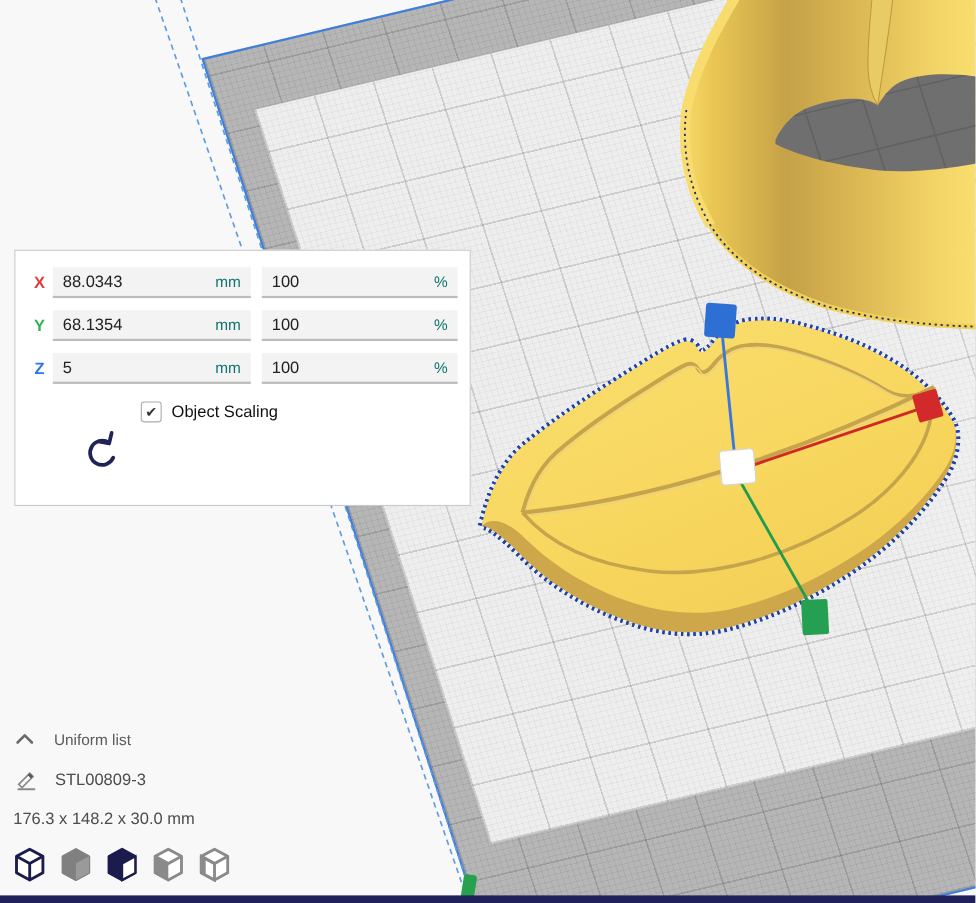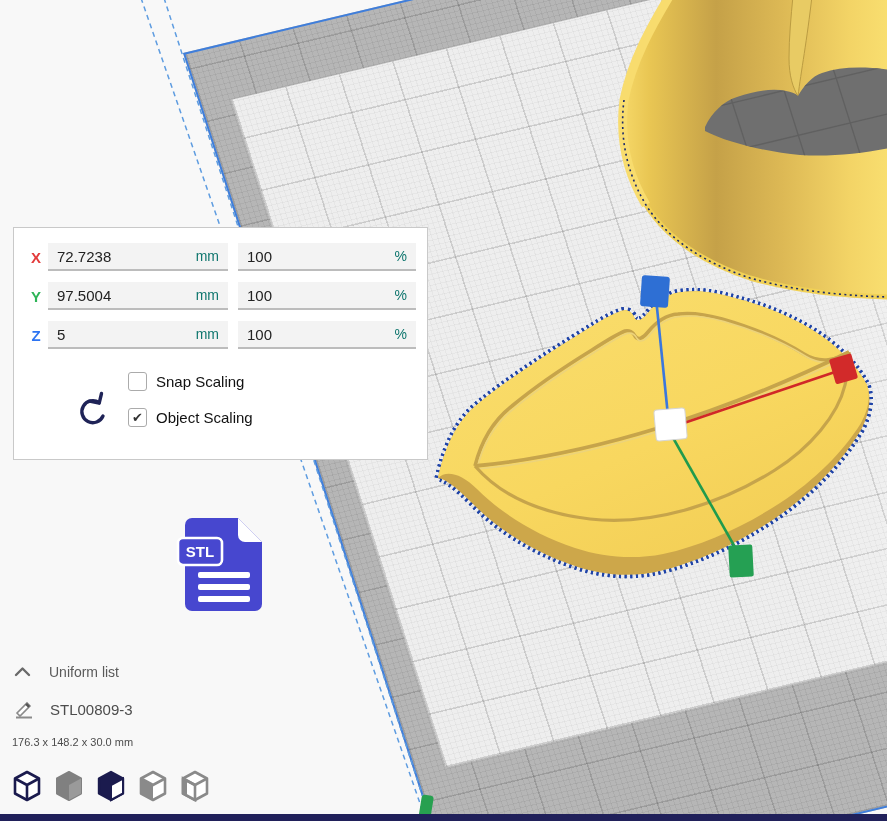--- a/index.html
+++ b/index.html
@@ -60,21 +60,21 @@
   .reset{position:absolute;left:56px;top:160px;width:44px;height:50px;border:none;background:transparent;cursor:pointer;padding:0;}
 
   
   .stl-icon{position:absolute;left:176px;top:514px;width:96px;height:100px;}
 
   
   .objlist-header{position:absolute;left:14px;top:664px;display:flex;align-items:center;cursor:pointer;}
   .objlist-header .txt{font-size:14px;color:#5a5a5a;margin-left:18px;}
   .objlist-item{position:absolute;left:14px;top:700px;display:flex;align-items:center;cursor:pointer;}
   .objlist-item .txt{font-size:15px;color:#4c4c4c;margin-left:16px;}
-  .objlist-dims{position:absolute;left:12px;top:736px;font-size:11px;color:#4c4c4c;}
+  .objlist-dims{position:absolute;left:12px;top:736px;font-size:15px;color:#4c4c4c;}
   .viewcubes{position:absolute;left:12px;top:770px;display:flex;gap:12px;}
   .viewcubes .vc{width:30px;height:32px;cursor:pointer;}
 
   .bottom-bar{position:absolute;left:0;right:0;bottom:0;height:7px;background:#20205a;}
 </style>
 </head>
 <body>
 
 <div class="app">
 
@@ -172,79 +172,64 @@
       <rect x="655" y="409" width="31" height="31" rx="3" fill="#ffffff" stroke="#d5d5d5" transform="rotate(-5 670 424)"></rect>
     </g>
 
     <rect x="420" y="795" width="12" height="26" rx="3" fill="#27a050" transform="rotate(9 426 808)"></rect>
   </svg>
 
   <div class="scale-panel">
     <div class="srow">
       <span class="axis x">X</span>
       <div class="field mm">
-        <span class="val">72.7238</span>
+        <span class="val">88.0343</span>
         <span class="unit">mm</span>
       </div>
       <div class="field pct">
         <span class="val">100</span>
         <span class="unit">%</span>
       </div>
     </div>
     <div class="srow">
       <span class="axis y">Y</span>
       <div class="field mm">
-        <span class="val">97.5004</span>
+        <span class="val">68.1354</span>
         <span class="unit">mm</span>
       </div>
       <div class="field pct">
         <span class="val">100</span>
         <span class="unit">%</span>
       </div>
     </div>
     <div class="srow">
       <span class="axis z">Z</span>
       <div class="field mm">
         <span class="val">5</span>
         <span class="unit">mm</span>
       </div>
       <div class="field pct">
         <span class="val">100</span>
         <span class="unit">%</span>
       </div>
     </div>
 
-    <div class="cbrow first">
-      <span class="checkbox"></span>
-      <span class="cblabel">Snap Scaling</span>
-    </div>
     <div class="cbrow">
       <span class="checkbox">✔</span>
       <span class="cblabel">Object Scaling</span>
     </div>
 
     <button class="reset">
       <svg width="40" height="46" viewBox="0 0 40 46">
         <path d="M27,13.5 A11,11 0 1 0 31,27" fill="none" stroke="#1f2357" stroke-width="3.4" stroke-linecap="round"></path>
         <path d="M29.5,4.5 L27.2,14.2 L17.5,12.2" fill="none" stroke="#1f2357" stroke-width="3.4" stroke-linecap="round" stroke-linejoin="round"></path>
       </svg>
     </button>
   </div>
 
-  <div class="stl-icon">
-    <svg width="96" height="100" viewBox="0 0 96 100">
-      <path d="M16,4 h46 l24,24 v62 a7,7 0 0 1 -7,7 h-63 a7,7 0 0 1 -7,-7 v-79 a7,7 0 0 1 7,-7 z" fill="#4747cf"></path>
-      <path d="M62,4 l24,24 h-17 a7,7 0 0 1 -7,-7 z" fill="#ffffff"></path>
-      <rect x="2" y="24" width="44" height="27" rx="5" fill="#4747cf" stroke="#ffffff" stroke-width="2.6"></rect>
-      <text x="24" y="43" text-anchor="middle" font-family="Liberation Sans, sans-serif" font-size="15" font-weight="bold" fill="#ffffff">STL</text>
-      <rect x="22" y="58" width="52" height="6" rx="2" fill="#ffffff"></rect>
-      <rect x="22" y="70" width="52" height="6" rx="2" fill="#ffffff"></rect>
-      <rect x="22" y="82" width="52" height="6" rx="2" fill="#ffffff"></rect>
-    </svg>
-  </div>
 
   <div class="objlist-header">
     <svg width="17" height="12" viewBox="0 0 17 12">
       <polyline points="2,9 8.5,2.5 15,9" fill="none" stroke="#6a6a6a" stroke-width="2.4" stroke-linecap="round" stroke-linejoin="round"></polyline>
     </svg>
     <span class="txt">Uniform list</span>
   </div>
 
   <div class="objlist-item">
     <svg width="20" height="19" viewBox="0 0 20 19">

